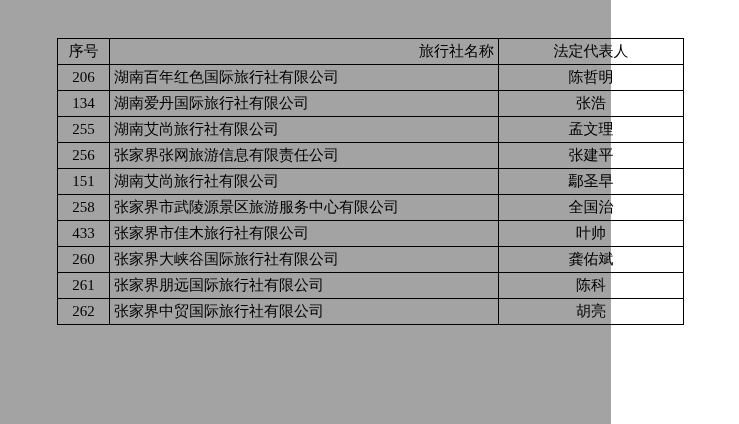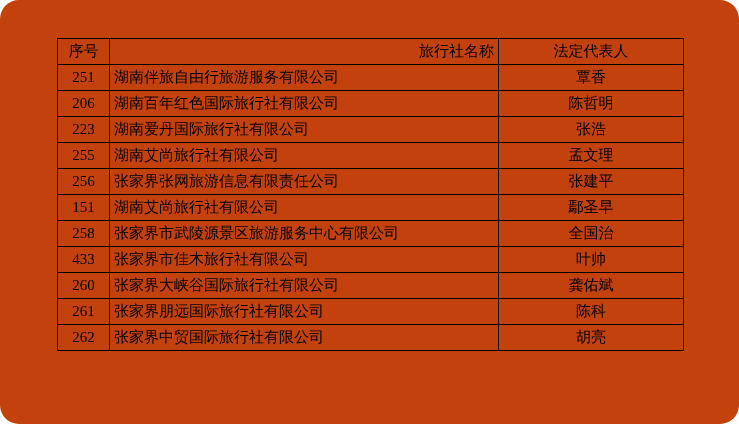--- a/index.html
+++ b/index.html
@@ -9,24 +9,23 @@
   }
   body {
     width: 739px;
     height: 424px;
     font-family: "Liberation Serif", "DejaVu Serif", serif;
     color: #000000;
     overflow: hidden;
   }
   .page {
     position: relative;
-    width: 739px;
+    width: 611px;
     height: 424px;
-    background: #c2410c;
-    border-radius: 19px;
+    background: #a3a3a3;
   }
   .table-wrap {
     position: absolute;
     left: 57px;
     top: 38px;
     width: 626px;
   }
   table.agency-table {
     border-collapse: collapse;
     width: 626px;
@@ -60,31 +59,26 @@
     <table class="agency-table">
       <thead>
         <tr>
           <td class="col-no">序号</td>
           <td class="col-name">旅行社名称</td>
           <td class="col-rep">法定代表人</td>
         </tr>
       </thead>
       <tbody>
         <tr>
-          <td class="col-no">251</td>
-          <td class="col-name">湖南伴旅自由行旅游服务有限公司</td>
-          <td class="col-rep">覃香</td>
-        </tr>
-        <tr>
           <td class="col-no">206</td>
           <td class="col-name">湖南百年红色国际旅行社有限公司</td>
           <td class="col-rep">陈哲明</td>
         </tr>
         <tr>
-          <td class="col-no">223</td>
+          <td class="col-no">134</td>
           <td class="col-name">湖南爱丹国际旅行社有限公司</td>
           <td class="col-rep">张浩</td>
         </tr>
         <tr>
           <td class="col-no">255</td>
           <td class="col-name">湖南艾尚旅行社有限公司</td>
           <td class="col-rep">孟文理</td>
         </tr>
         <tr>
           <td class="col-no">256</td>

